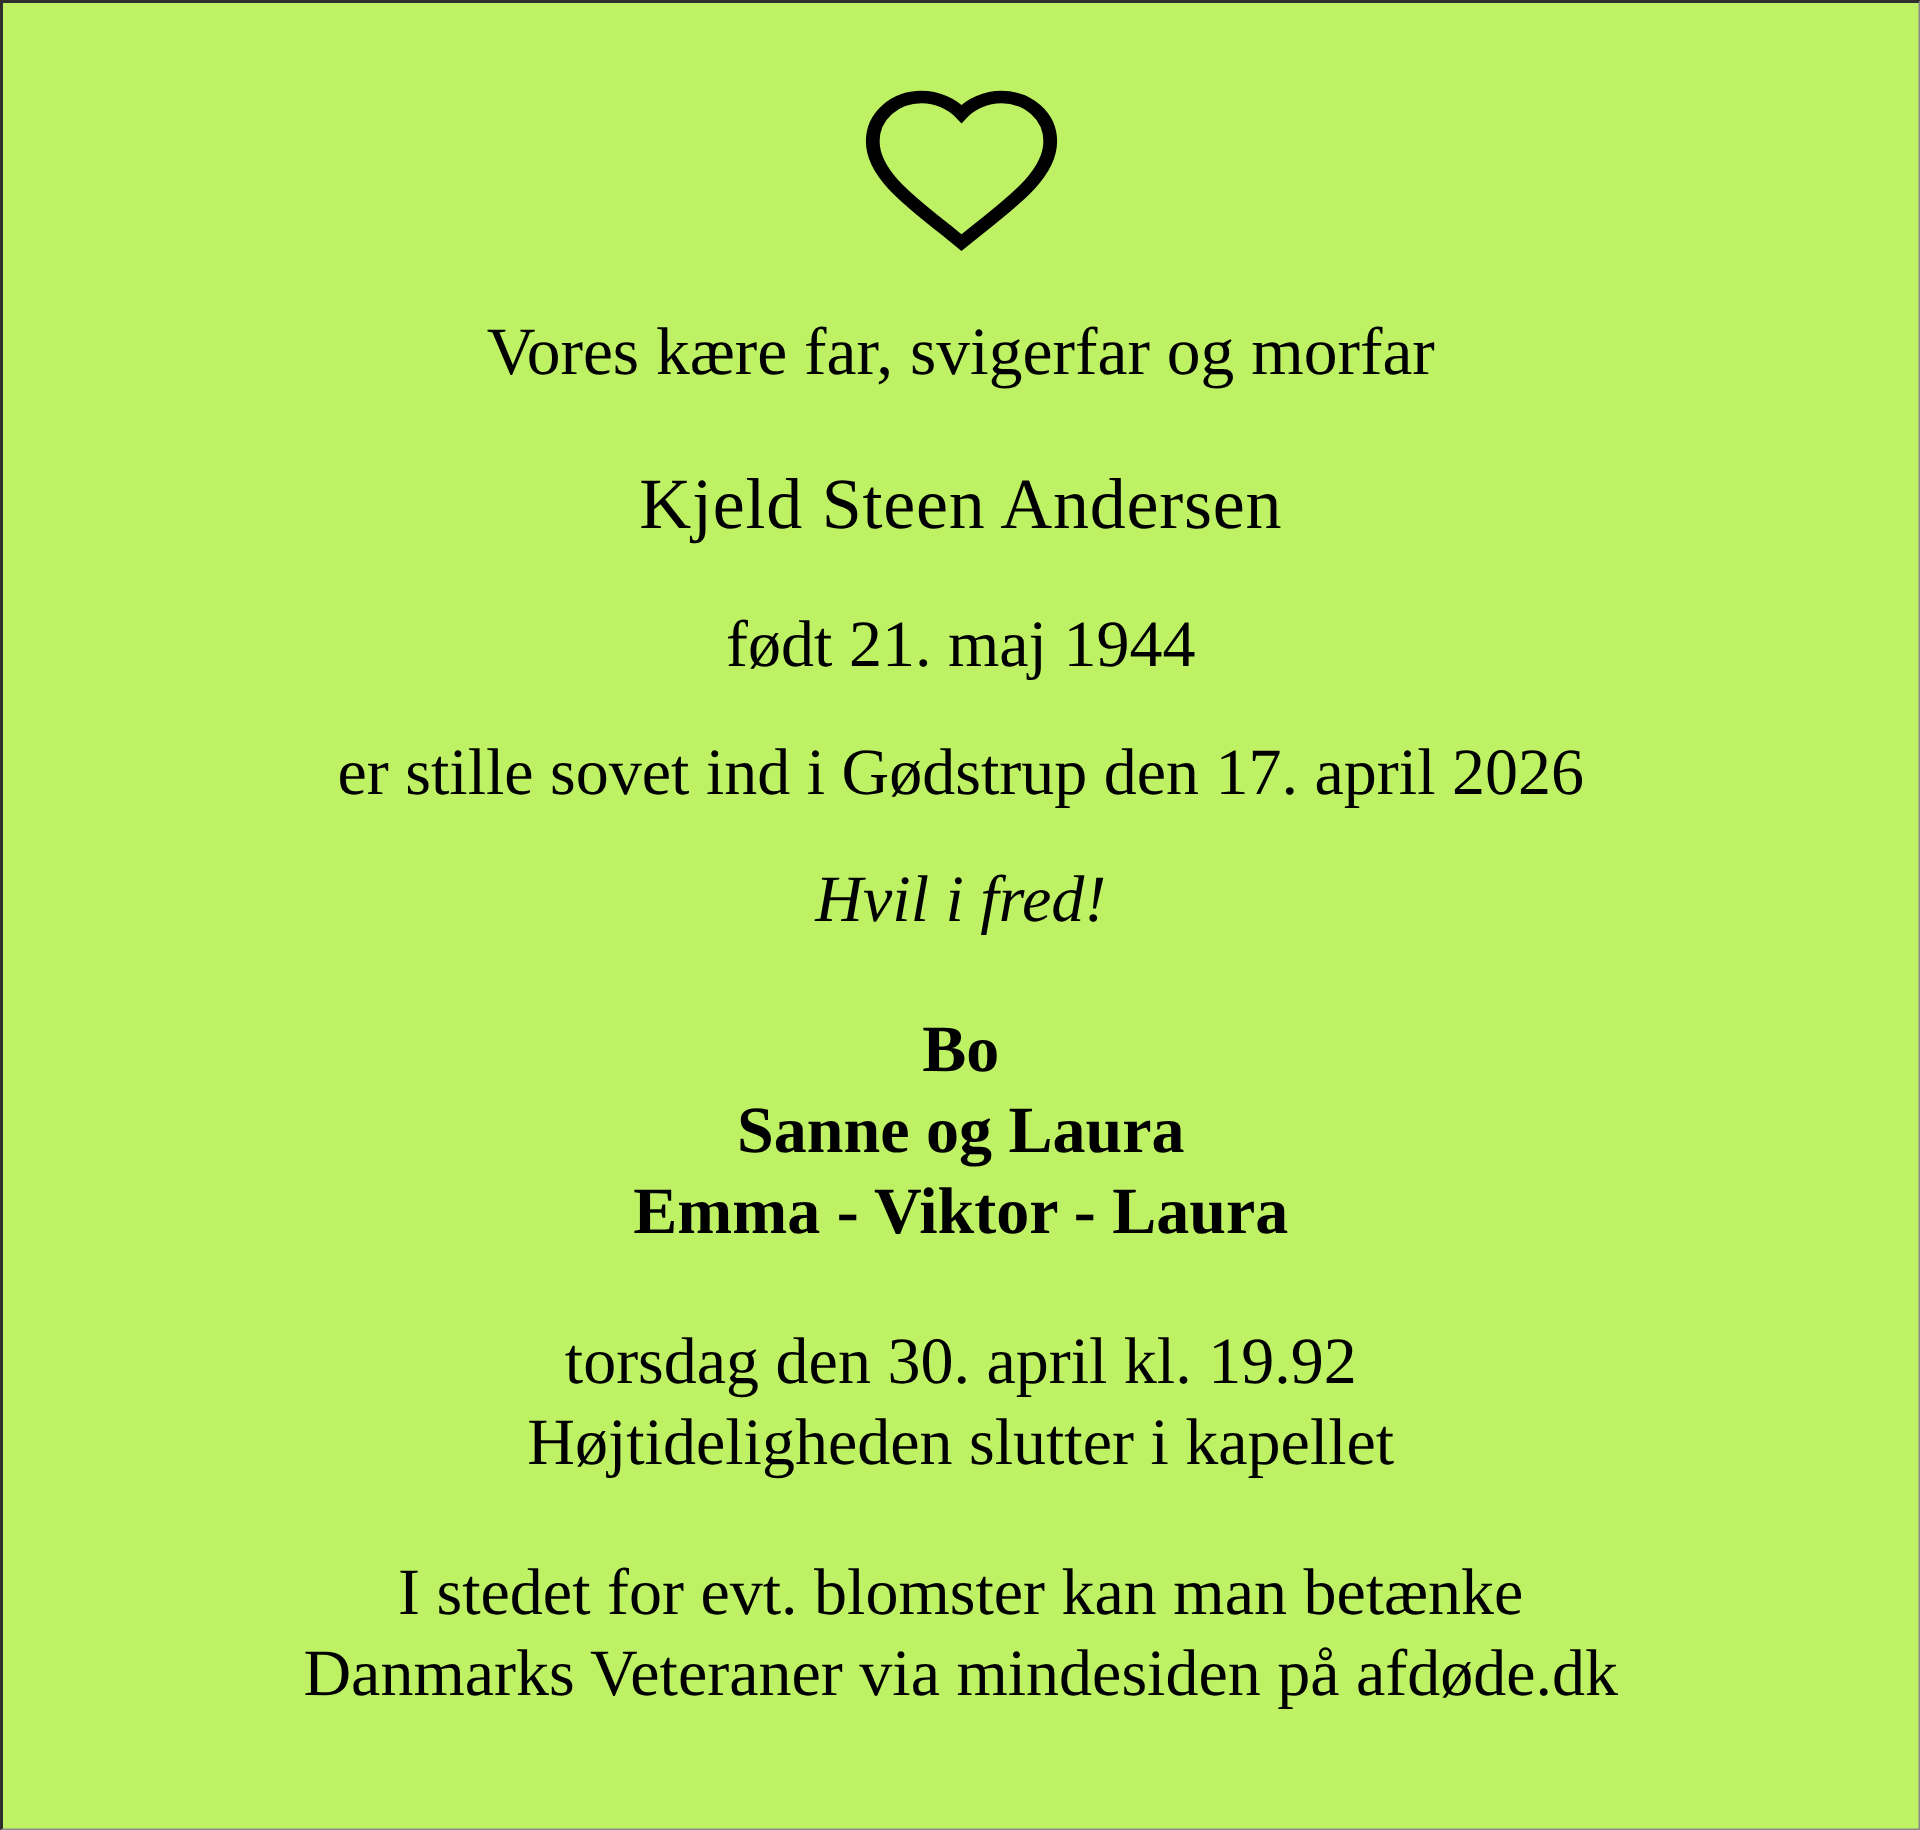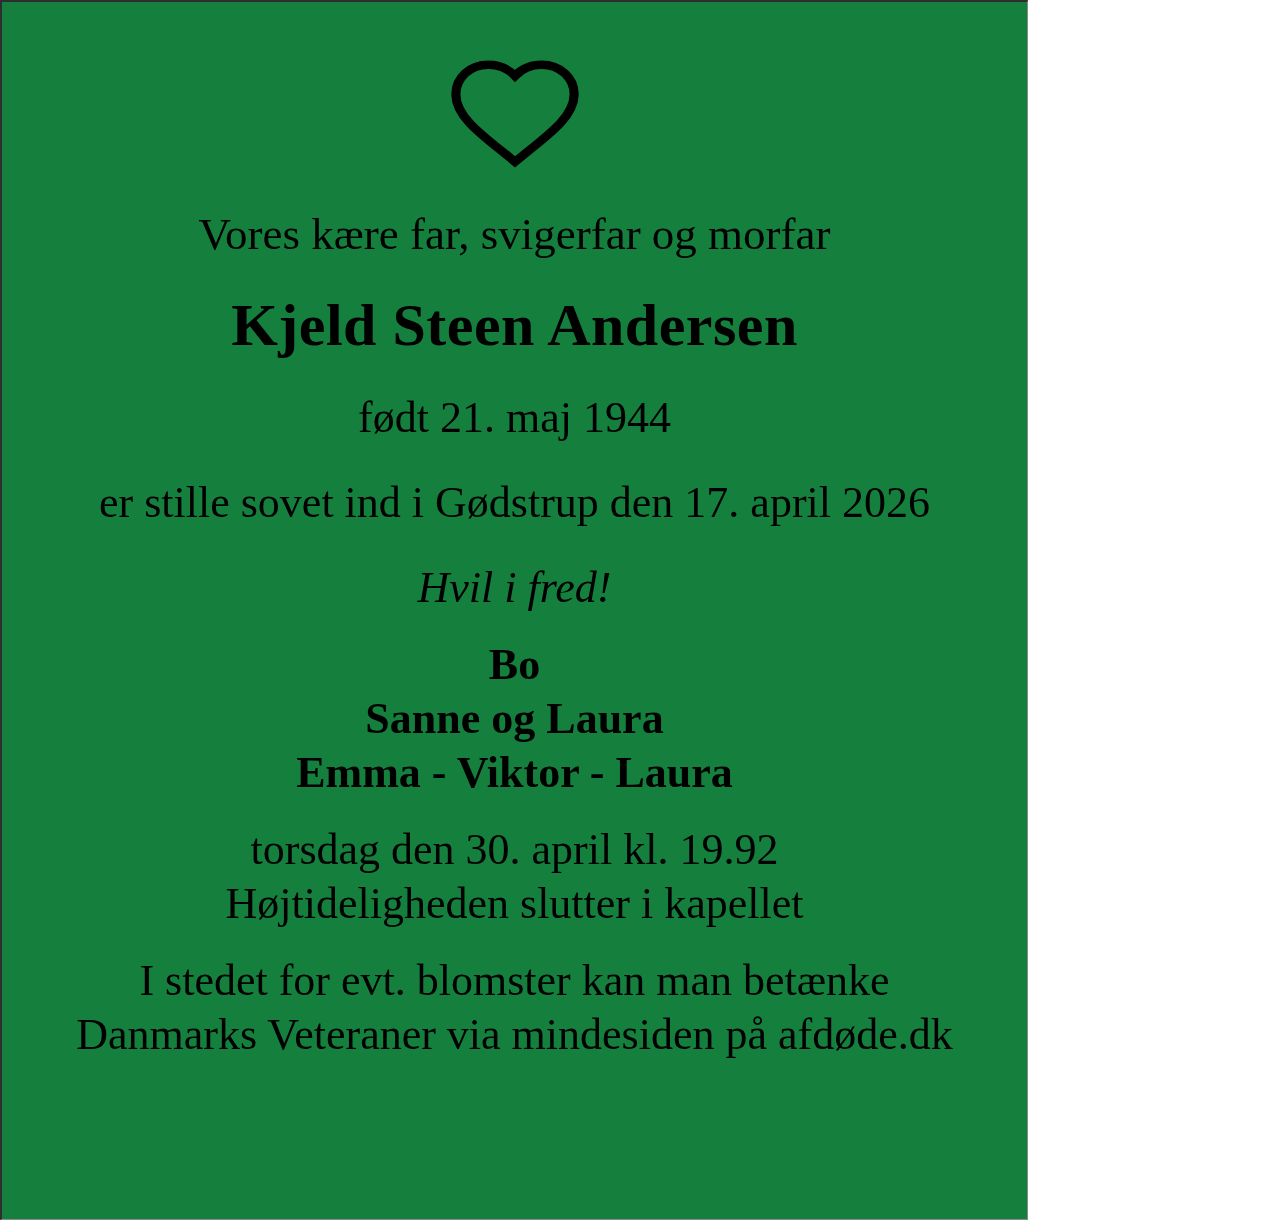--- a/index.html
+++ b/index.html
@@ -1,24 +1,24 @@
 <!DOCTYPE html>
 <html lang="da"><head>
 <meta charset="utf-8">
 <style>
   html, body {
     margin: 0;
     padding: 0;
     background: #ffffff;
   }
   .page {
-    width: 1028px;
+    width: 1280px;
     height: 1220px;
     box-sizing: border-box;
-    background: #15803d;
+    background: #bef264;
     border-top: 2px solid #2e2e2e;
     border-left: 2px solid #2e2e2e;
     border-right: 1px solid #8a8a8a;
     border-bottom: 1px solid #8a8a8a;
     font-family: "Liberation Serif", "DejaVu Serif", serif;
     color: #000000;
     text-align: center;
     overflow: hidden;
   }
   .heart-wrap {
@@ -27,37 +27,37 @@
   }
   .heart-wrap svg {
     display: inline-block;
   }
   .intro {
     font-size: 45px;
     line-height: 56px;
     margin-top: 34px;
   }
   .deceased-name {
-    font-size: 60px;
+    font-size: 48px;
     line-height: 70px;
-    font-weight: bold;
-    margin-top: 28px;
+    font-weight: normal;
+    margin-top: 40px;
     letter-spacing: 0.5px;
   }
   .body-line {
     font-size: 44px;
     line-height: 55px;
     margin-top: 30px;
     text-align: center;
   }
   .farewell {
     font-style: italic;
   }
   .group {
-    margin-top: 23px;
+    margin-top: 46px;
     font-size: 44px;
     line-height: 54px;
   }
   .group div {
     margin: 0;
   }
   .family {
     font-weight: bold;
   }
 </style>

